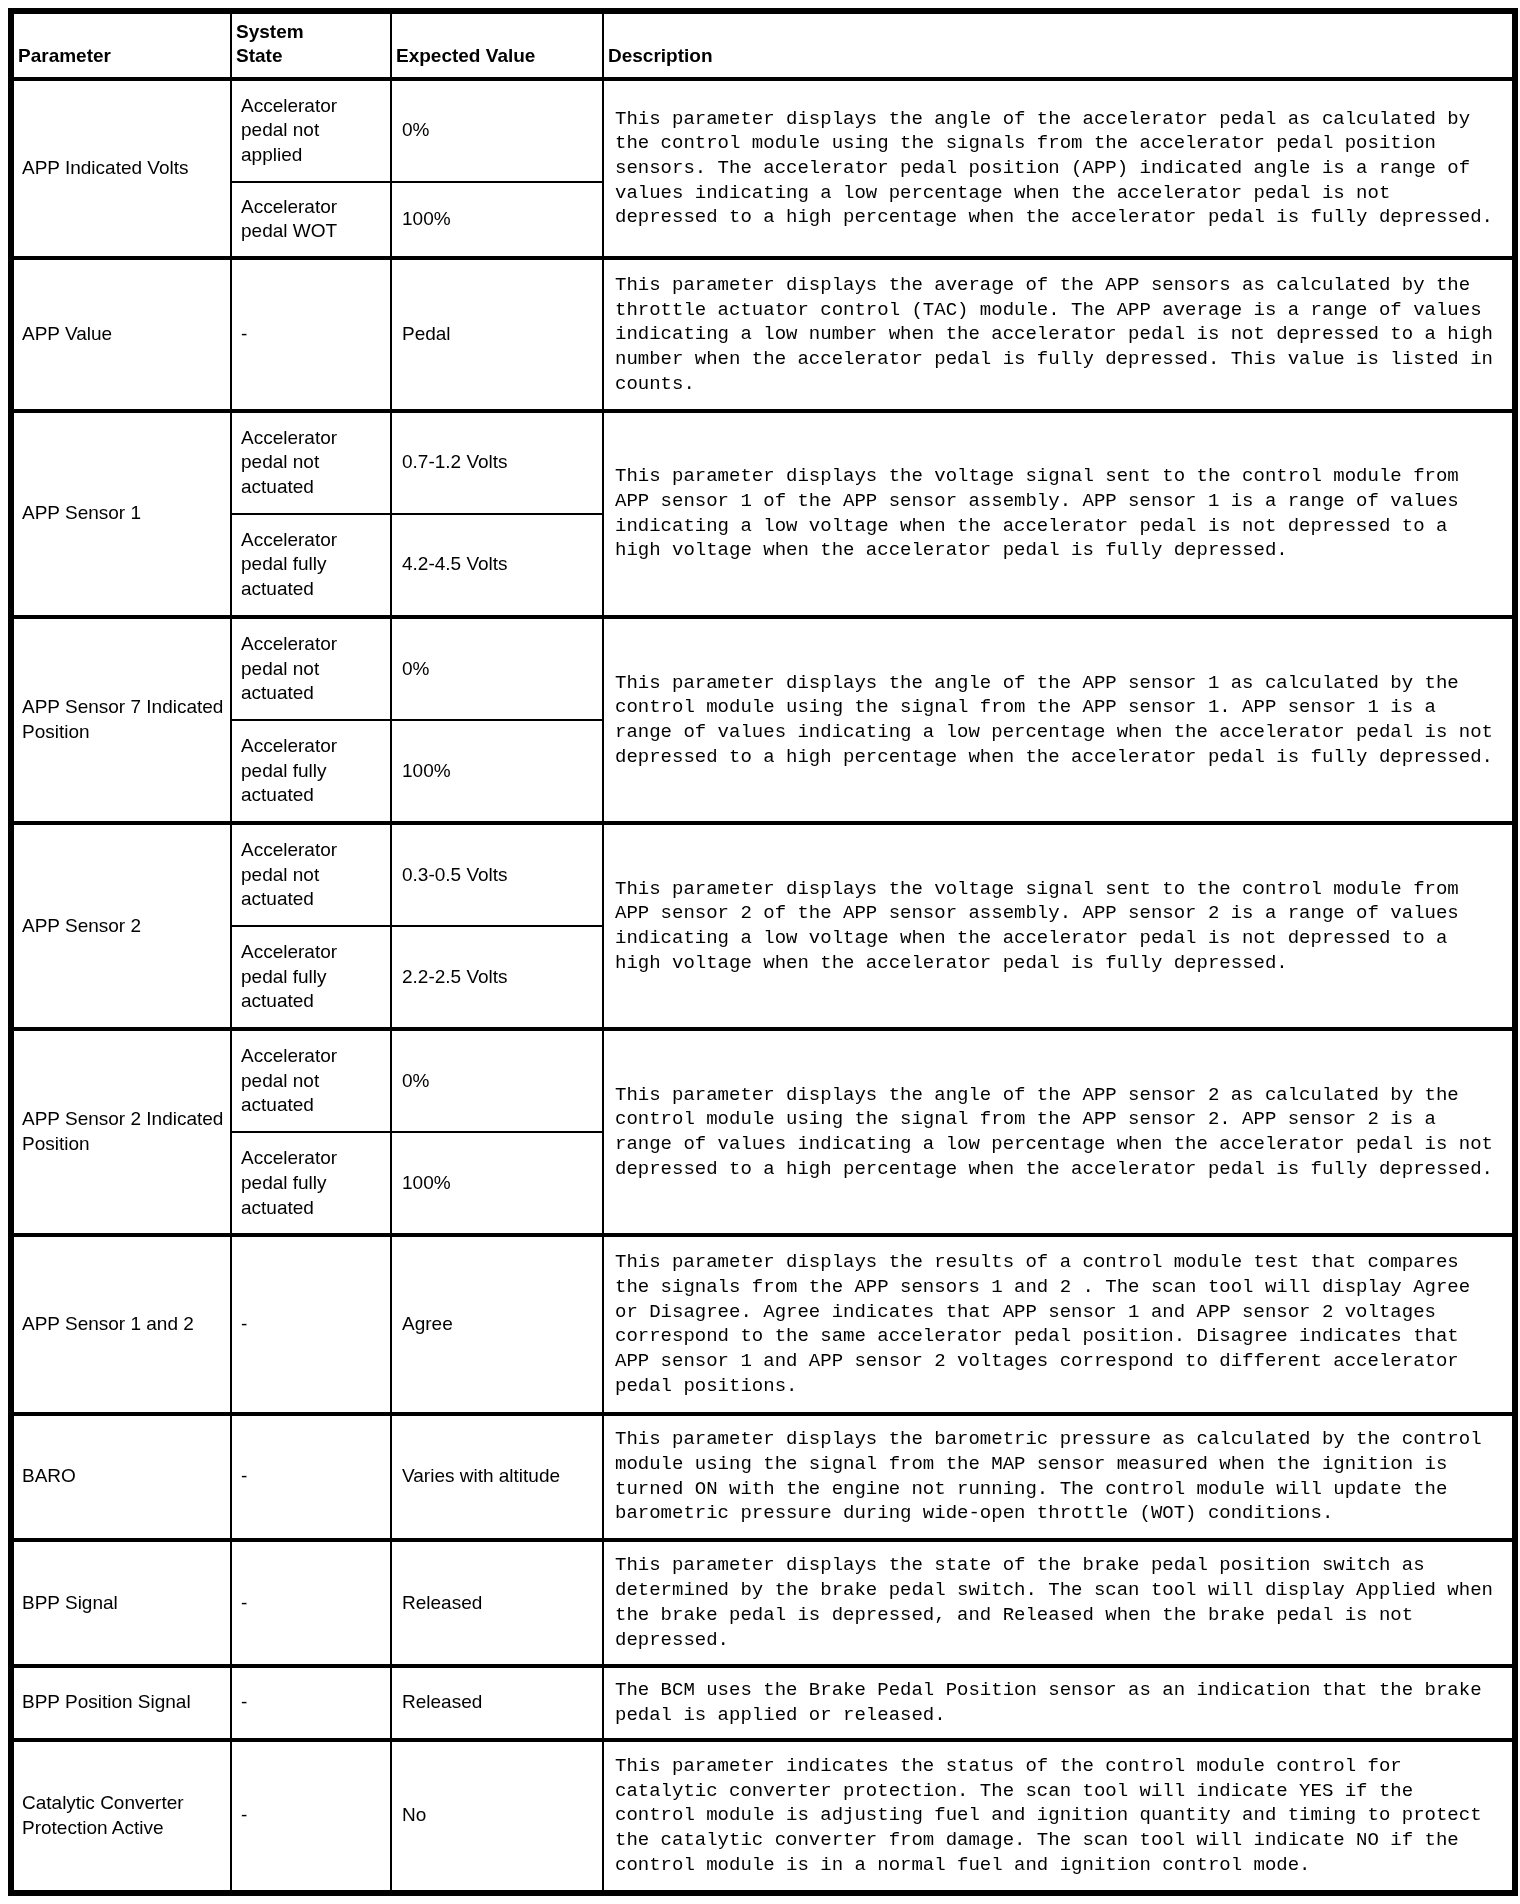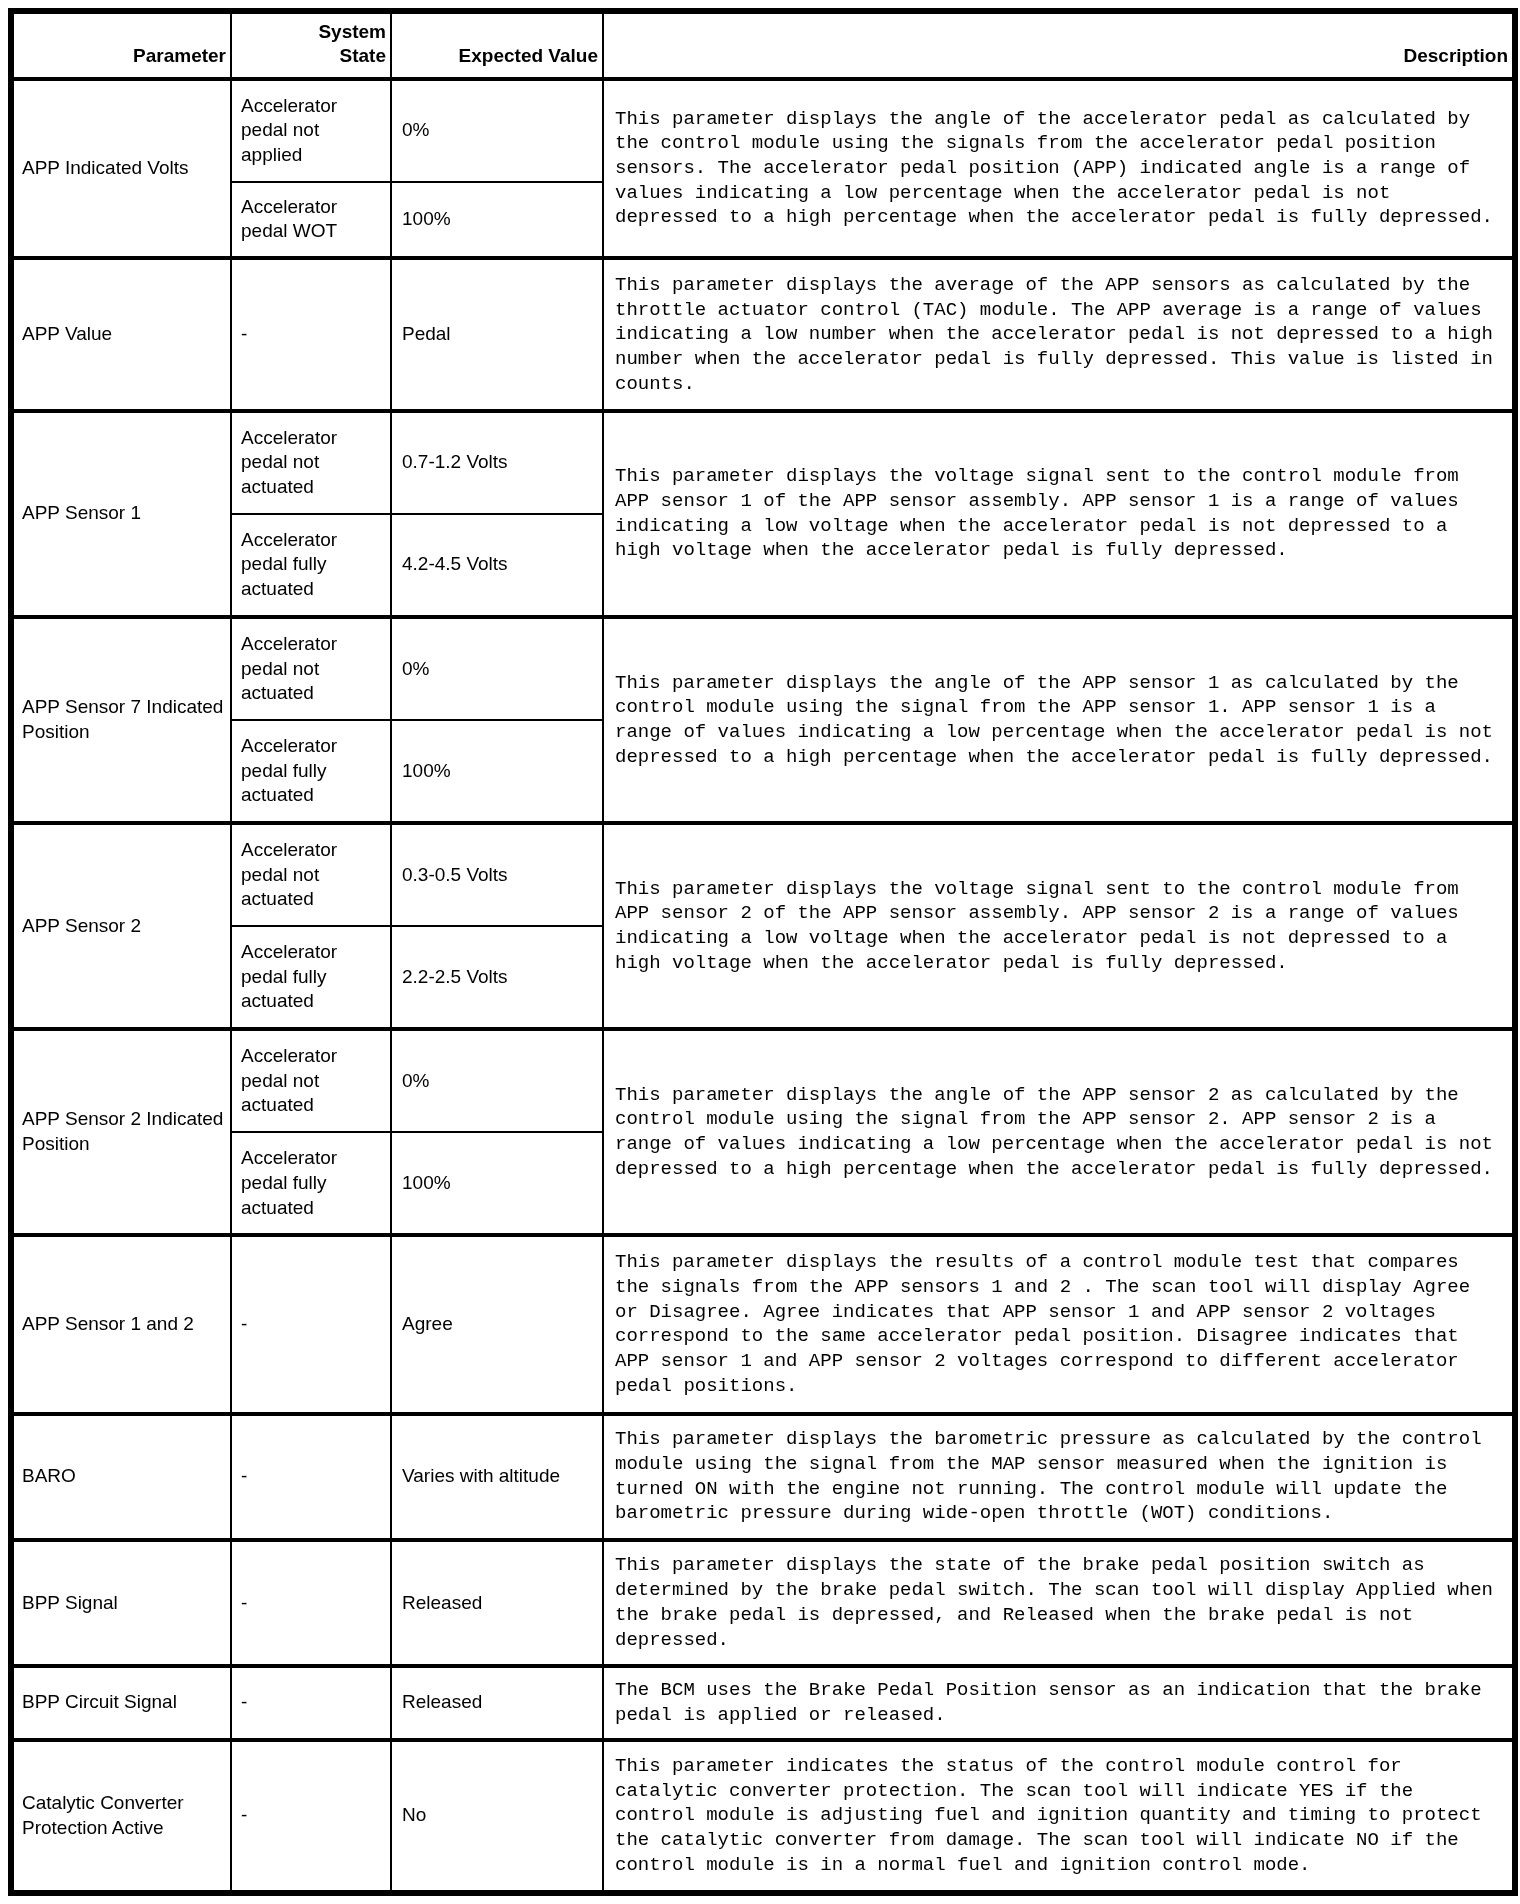--- a/index.html
+++ b/index.html
@@ -27,21 +27,21 @@
   .param-table th,
   .param-table td {
     border: 2px solid #000000;
     color: #000000;
     box-sizing: border-box;
   }
   .param-table thead th {
     font-weight: bold;
     font-size: 19px;
     line-height: 1.25;
-    text-align: right;
+    text-align: left;
     vertical-align: bottom;
     padding: 6px 4px 9px 4px;
     border-bottom: 4px solid #000000;
     white-space: pre-line;
     height: 54px;
   }
   .param-table td {
     font-size: 19px;
     line-height: 1.3;
     vertical-align: middle;
@@ -155,21 +155,21 @@
           <td class="value-cell">Varies with altitude</td>
           <td rowspan="1" class="desc-cell">This parameter displays the barometric pressure as calculated by the control module using the signal from the MAP sensor measured when the ignition is turned ON with the engine not running. The control module will update the barometric pressure during wide-open throttle (WOT) conditions.</td>
         </tr>
         <tr class="group-start">
           <td rowspan="1" class="param-cell">BPP Signal</td>
           <td class="state-cell">-</td>
           <td class="value-cell">Released</td>
           <td rowspan="1" class="desc-cell">This parameter displays the state of the brake pedal position switch as determined by the brake pedal switch. The scan tool will display Applied when the brake pedal is depressed, and Released when the brake pedal is not depressed.</td>
         </tr>
         <tr class="group-start">
-          <td rowspan="1" class="param-cell">BPP Circuit Signal</td>
+          <td rowspan="1" class="param-cell">BPP Position Signal</td>
           <td class="state-cell">-</td>
           <td class="value-cell">Released</td>
           <td rowspan="1" class="desc-cell">The BCM uses the Brake Pedal Position sensor as an indication that the brake pedal is applied or released.</td>
         </tr>
         <tr class="group-start">
           <td rowspan="1" class="param-cell">Catalytic Converter Protection Active</td>
           <td class="state-cell">-</td>
           <td class="value-cell">No</td>
           <td rowspan="1" class="desc-cell">This parameter indicates the status of the control module control for catalytic converter protection. The scan tool will indicate YES if the control module is adjusting fuel and ignition quantity and timing to protect the catalytic converter from damage. The scan tool will indicate NO if the control module is in a normal fuel and ignition control mode.</td>
         </tr>

